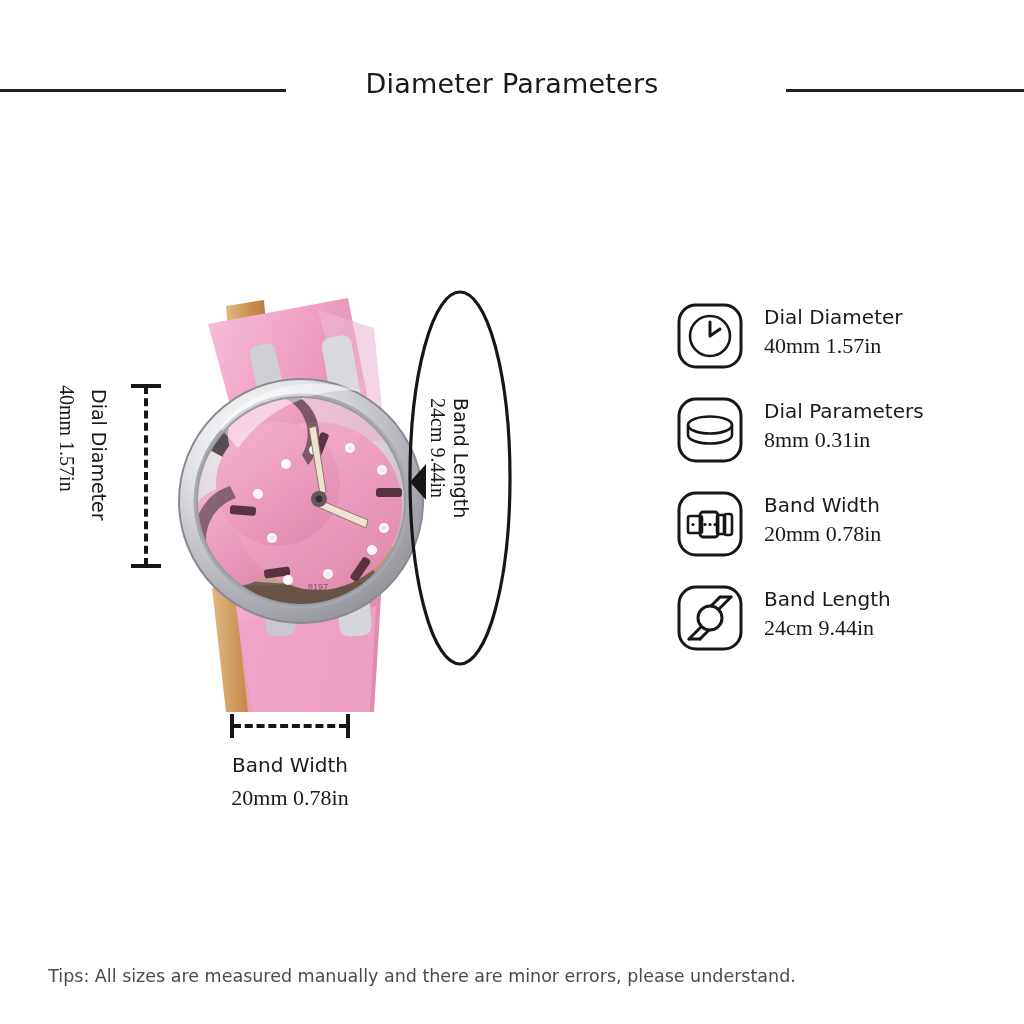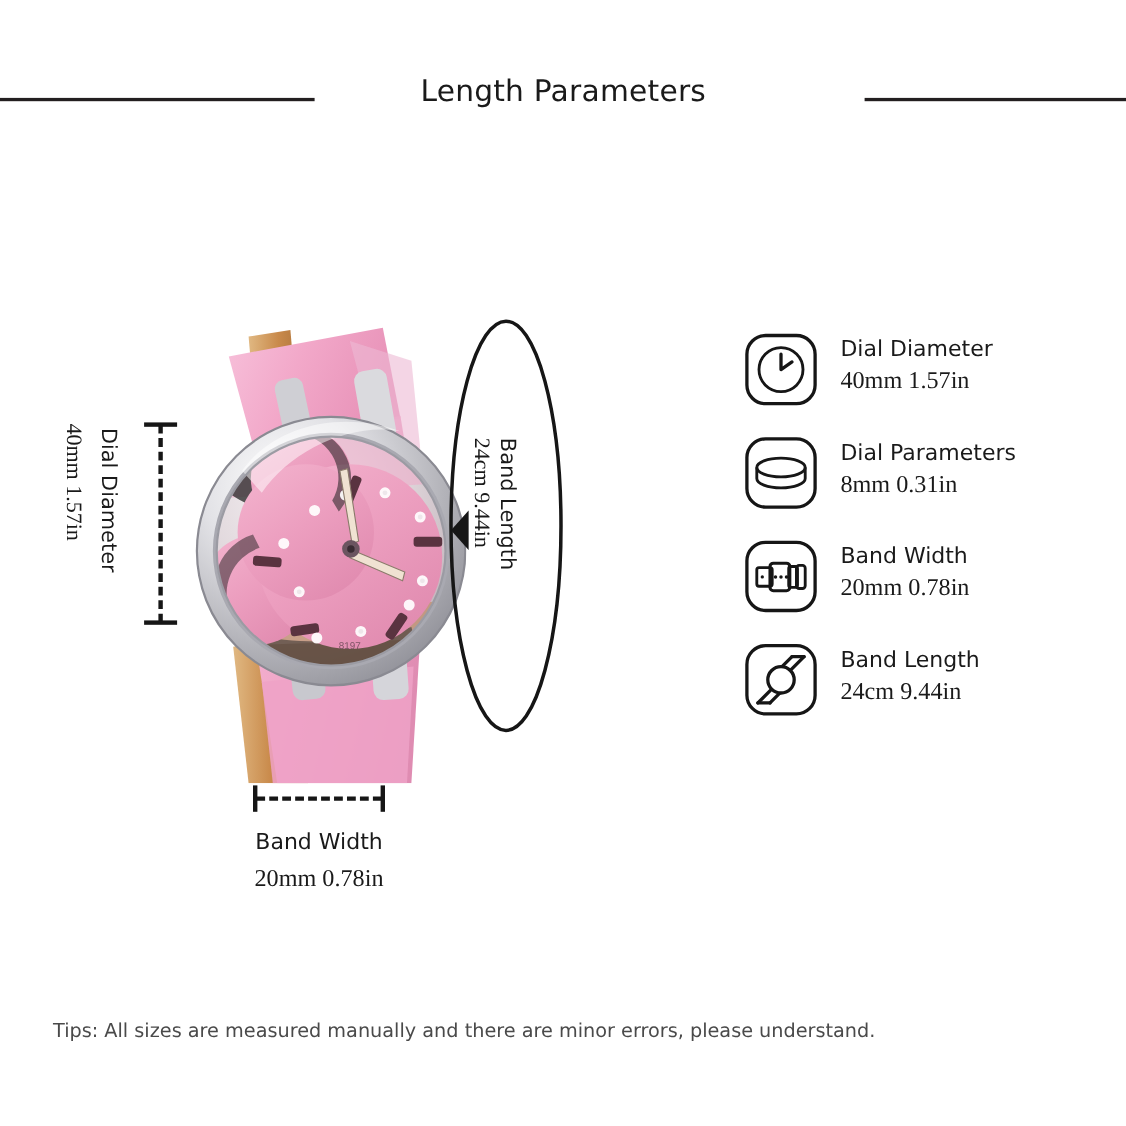--- a/index.html
+++ b/index.html
@@ -223,36 +223,36 @@
     color: #1a1a1a;
     line-height: 1.3;
     margin-top: 2px;
     white-space: nowrap;
   }
 
   
   .footer-tip {
     position: absolute;
     left: 0;
-    top: 928px;
+    top: 966px;
     width: 844px;
     text-align: center;
     font-size: 17.5px;
     font-family: "DejaVu Sans", sans-serif;
     color: #4a4a4a;
     white-space: nowrap;
   }
 </style>
 </head>
 <body>
 
 <div class="header">
   <div class="rule rule-left"></div>
   <div class="rule rule-right"></div>
-  <div class="page-title">Length Parameters</div>
+  <div class="page-title">Diameter Parameters</div>
 </div>
 
 <div class="watch-photo">
   <svg width="256" height="424" viewBox="0 0 256 424" xmlns="http://www.w3.org/2000/svg">
     <defs>
       <linearGradient id="bandTop" x1="0" y1="0" x2="1" y2="0.3">
         <stop offset="0" stop-color="#f7c0da"></stop>
         <stop offset="0.45" stop-color="#f2a8c9"></stop>
         <stop offset="1" stop-color="#e791b7"></stop>
       </linearGradient>

